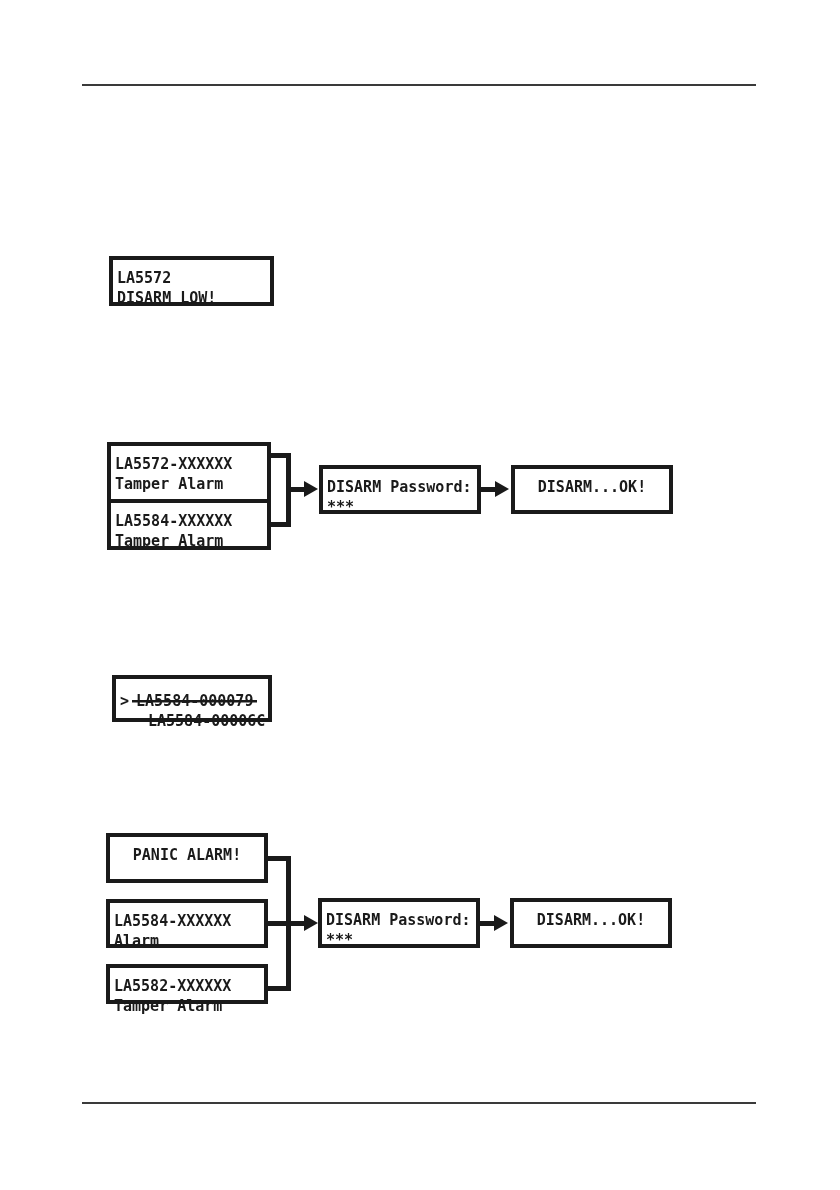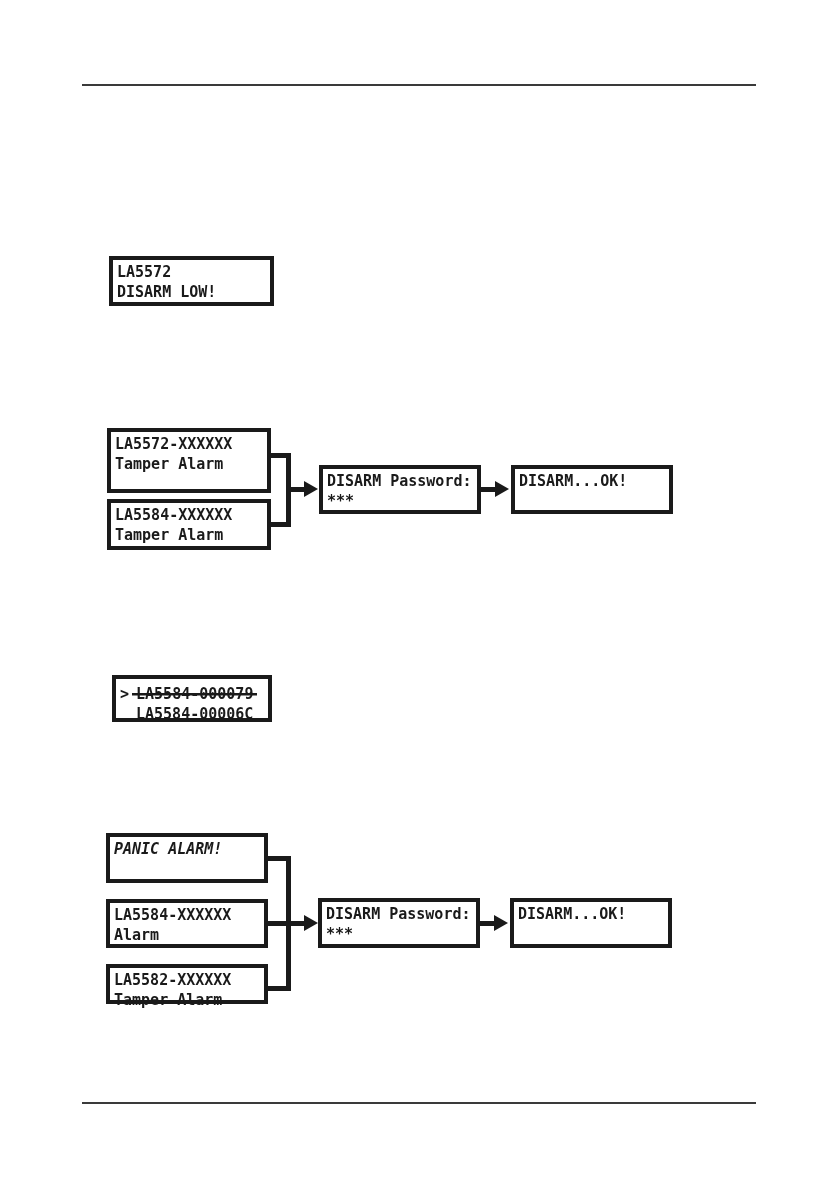--- a/index.html
+++ b/index.html
@@ -2,42 +2,42 @@
 <html><head>
 <meta charset="utf-8">
 <style>
   * { margin:0; padding:0; box-sizing:border-box; }
   html,body { width:840px; height:1190px; background:#ffffff; }
   body { position:relative; font-family:"DejaVu Sans Mono","Liberation Mono",monospace; color:#1a1a1a; }
   .rule { position:absolute; left:82px; width:674px; height:2px; background:#3a3a3a; }
   .rule.top { top:84px; }
   .rule.bottom { top:1102px; }
   .lcd-box { position:absolute; border:4px solid #1a1a1a; background:#ffffff;
-             padding:2px 4px; font-weight:bold; font-size:15px; line-height:20px; }
+             padding:8px 4px; font-weight:bold; font-size:15px; line-height:20px; }
   .lcd-line { white-space:pre; min-height:20px; }
-  .center { text-align:left; }
+  .center { text-align:center; }
   .conn { position:absolute; background:#1a1a1a; }
   .arrowhead { position:absolute; width:0; height:0;
                border-top:8px solid transparent; border-bottom:8px solid transparent;
                border-left:14px solid #1a1a1a; }
   .struck { background:linear-gradient(#1a1a1a,#1a1a1a) center/100% 2.5px no-repeat;
             padding:0 4px; margin-left:3px; }
-  .indent2 { margin-left:16px; }
+  .indent2 { margin-left:28px; }
 </style>
 </head>
 <body>
 
 <div class="rule top"></div>
 
 <div class="lcd-box" style="left:109px; top:256px; width:165px; height:50px;">
   <div class="lcd-line">LA5572</div>
   <div class="lcd-line">DISARM LOW!</div>
 </div>
 
-<div class="lcd-box" style="left:107px; top:428px; width:164px; height:65px;">
+<div class="lcd-box" style="left:107px; top:442px; width:164px; height:65px;">
   <div class="lcd-line">LA5572-XXXXXX</div>
   <div class="lcd-line">Tamper Alarm</div>
 </div>
 <div class="lcd-box" style="left:107px; top:499px; width:164px; height:51px;">
   <div class="lcd-line">LA5584-XXXXXX</div>
   <div class="lcd-line">Tamper Alarm</div>
 </div>
 <div class="conn" style="left:269px; top:453px; width:22px; height:5px;"></div>
 <div class="conn" style="left:269px; top:522px; width:22px; height:5px;"></div>
 <div class="conn" style="left:286px; top:453px; width:5px; height:74px;"></div>
@@ -46,26 +46,26 @@
 <div class="lcd-box" style="left:319px; top:465px; width:162px; height:49px;">
   <div class="lcd-line">DISARM Password:</div>
   <div class="lcd-line">***</div>
 </div>
 <div class="conn" style="left:481px; top:487px; width:16px; height:5px;"></div>
 <div class="arrowhead" style="left:495px; top:481px;"></div>
 <div class="lcd-box" style="left:511px; top:465px; width:162px; height:49px;">
   <div class="lcd-line center">DISARM...OK!</div>
 </div>
 
-<div class="lcd-box" style="left:112px; top:675px; width:160px; height:47px; padding:5px 4px;">
+<div class="lcd-box" style="left:112px; top:675px; width:160px; height:47px; padding:12px 4px;">
   <div class="lcd-line"><span>&gt;</span><span class="struck">LA5584-000079</span></div>
   <div class="lcd-line indent2">LA5584-00006C</div>
 </div>
 
-<div class="lcd-box" style="left:106px; top:833px; width:162px; height:50px;font-style:italic;">
+<div class="lcd-box" style="left:106px; top:833px; width:162px; height:50px;">
   <div class="lcd-line center">PANIC ALARM!</div>
   <div class="lcd-line"></div>
 </div>
 <div class="lcd-box" style="left:106px; top:899px; width:162px; height:49px;">
   <div class="lcd-line">LA5584-XXXXXX</div>
   <div class="lcd-line">Alarm</div>
 </div>
 <div class="lcd-box" style="left:106px; top:964px; width:162px; height:40px;">
   <div class="lcd-line">LA5582-XXXXXX</div>
   <div class="lcd-line">Tamper Alarm</div>

